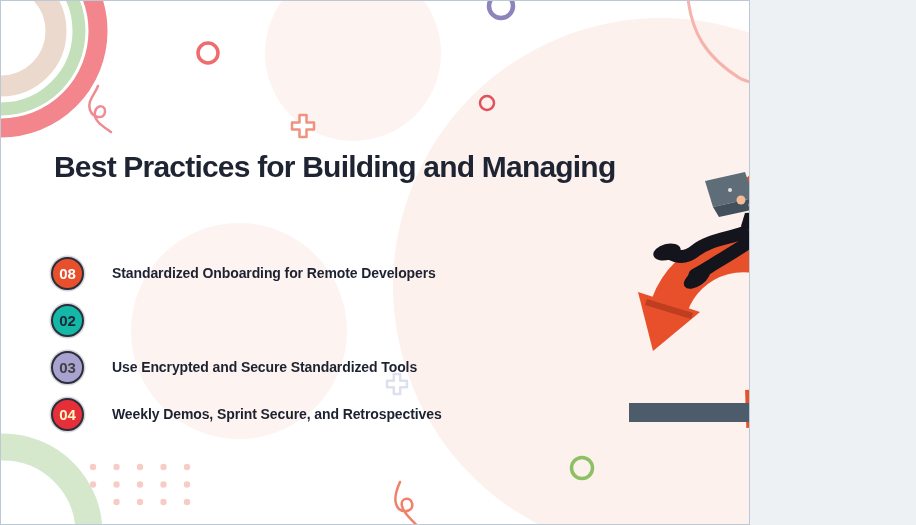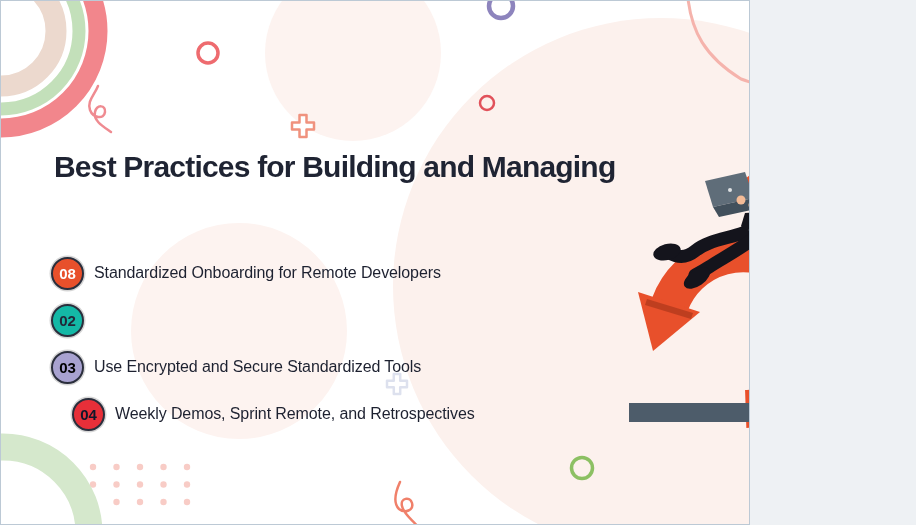--- a/index.html
+++ b/index.html
@@ -14,21 +14,21 @@
   .t1{font-size:30px;line-height:37px;font-weight:800;letter-spacing:-0.8px;}
   .t2{font-size:42px;line-height:50px;font-weight:800;letter-spacing:-0.5px;}
   .items{position:absolute;left:50px;top:255px;margin:0;padding:0;list-style:none;}
   .item{display:flex;align-items:center;height:34px;margin-bottom:13px;}
   .badge{
     width:33px;height:33px;border-radius:50%;box-sizing:border-box;
     border:2.5px solid #2a2e3c;box-shadow:0 0 0 1.5px #d6d6d6;
     display:flex;align-items:center;justify-content:center;
     font-size:15px;font-weight:800;flex:0 0 auto;
   }
-  .label{margin-left:10px;font-size:16px;font-weight:400;color:#1d2130;letter-spacing:-0.1px;}
+  .label{margin-left:28px;font-size:14px;font-weight:700;color:#1d2130;letter-spacing:-0.1px;}
 </style>
 </head>
 <body>
 
 <div class="slide">
 
   <svg class="decor" viewBox="0 0 916 525" aria-hidden="true">
 
     <g>
       <circle cx="660" cy="285" r="268" fill="#fcf1ed"></circle>
@@ -171,23 +171,23 @@
 
     <ul class="items">
       <li class="item">
         <span class="badge" style="background: rgb(232, 80, 43); color: rgb(255, 255, 255); border-color: rgb(42, 46, 60);">08</span>
         <span class="label">Standardized Onboarding for Remote Developers</span>
       </li>
       <li class="item">
         <span class="badge" style="background: #14b8a6; color: rgb(35, 39, 56); border-color: rgb(42, 46, 60);">02</span>
       </li>
       <li class="item">
-        <span class="badge" style="background: rgb(168, 162, 208); color: #000000; border-color: rgb(42, 46, 60);">03</span>
+        <span class="badge" style="background: rgb(168, 162, 208); color: #404040; border-color: rgb(42, 46, 60);">03</span>
         <span class="label">Use Encrypted and Secure Standardized Tools</span>
       </li>
       <li class="item">
-        <span class="badge" style="background: rgb(231, 47, 57); color: #0f172a; border-color: rgb(42, 46, 60); margin-left: 21px;">04</span>
-        <span class="label">Weekly Demos, Sprint Remote, and Retrospectives</span>
+        <span class="badge" style="background: rgb(231, 47, 57); color: #fef9c3; border-color: rgb(42, 46, 60);">04</span>
+        <span class="label">Weekly Demos, Sprint Secure, and Retrospectives</span>
       </li>
     </ul>
   </div>
 
 </div>
 
 </body></html>

